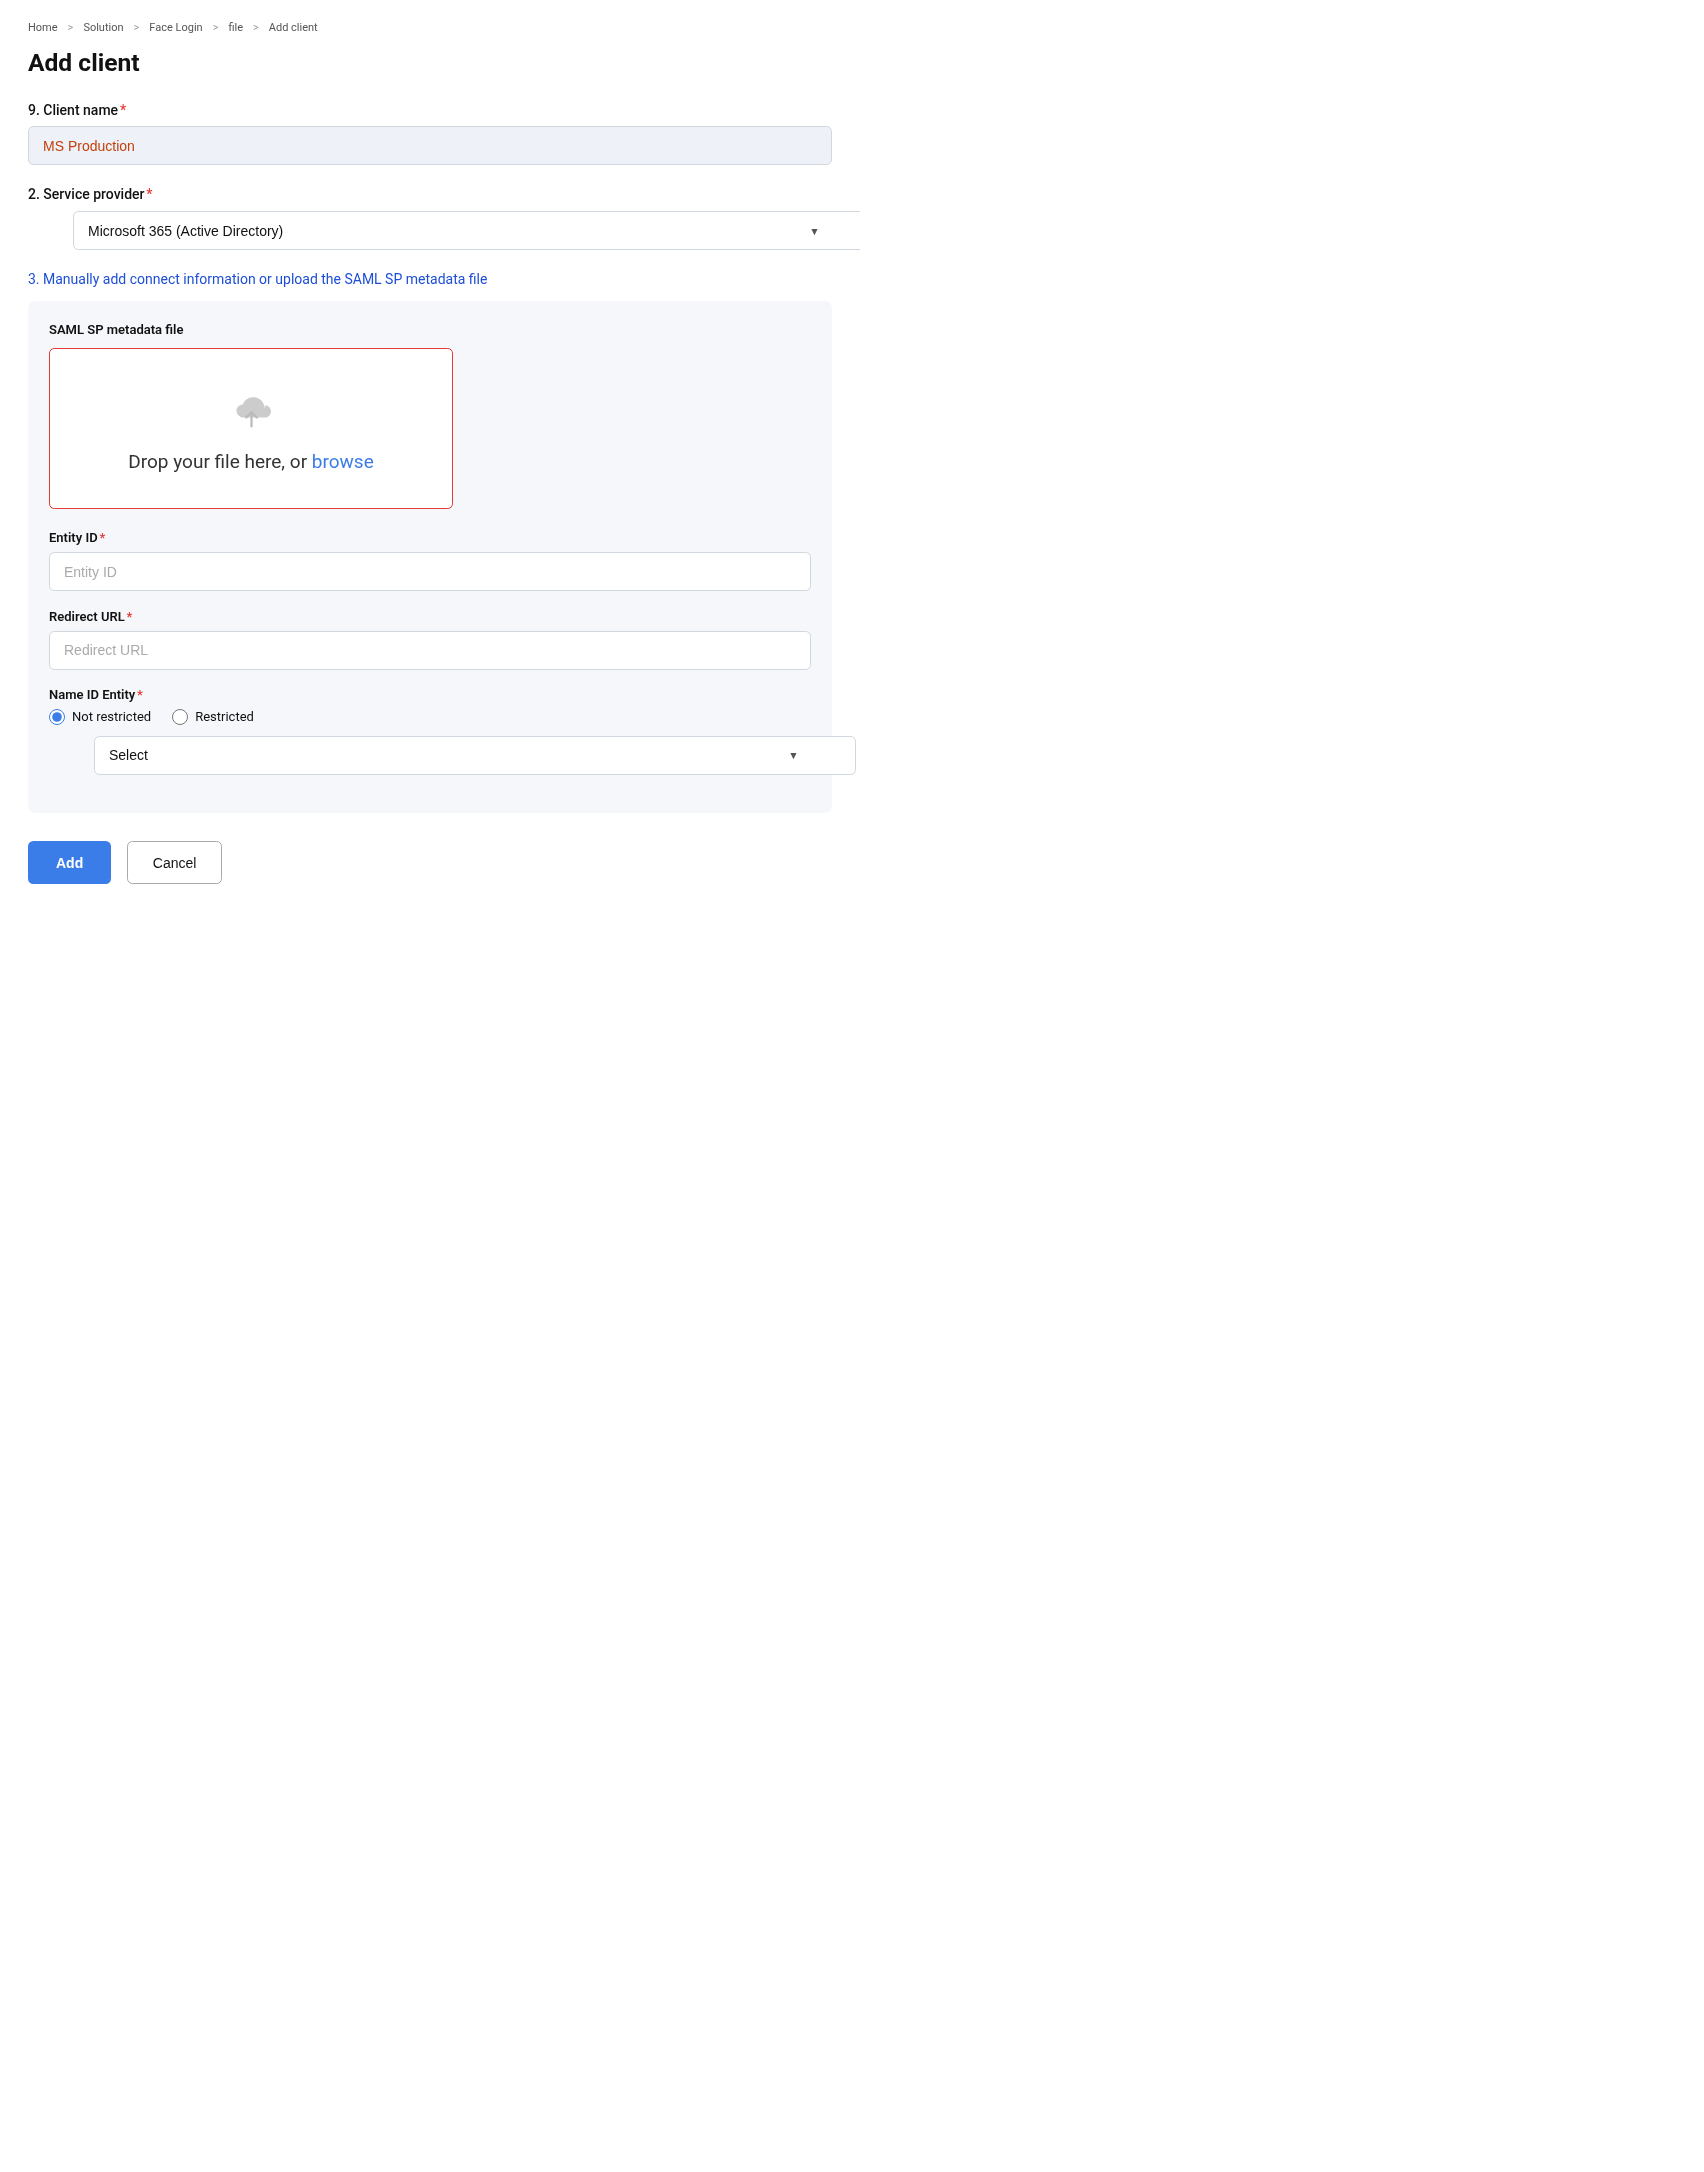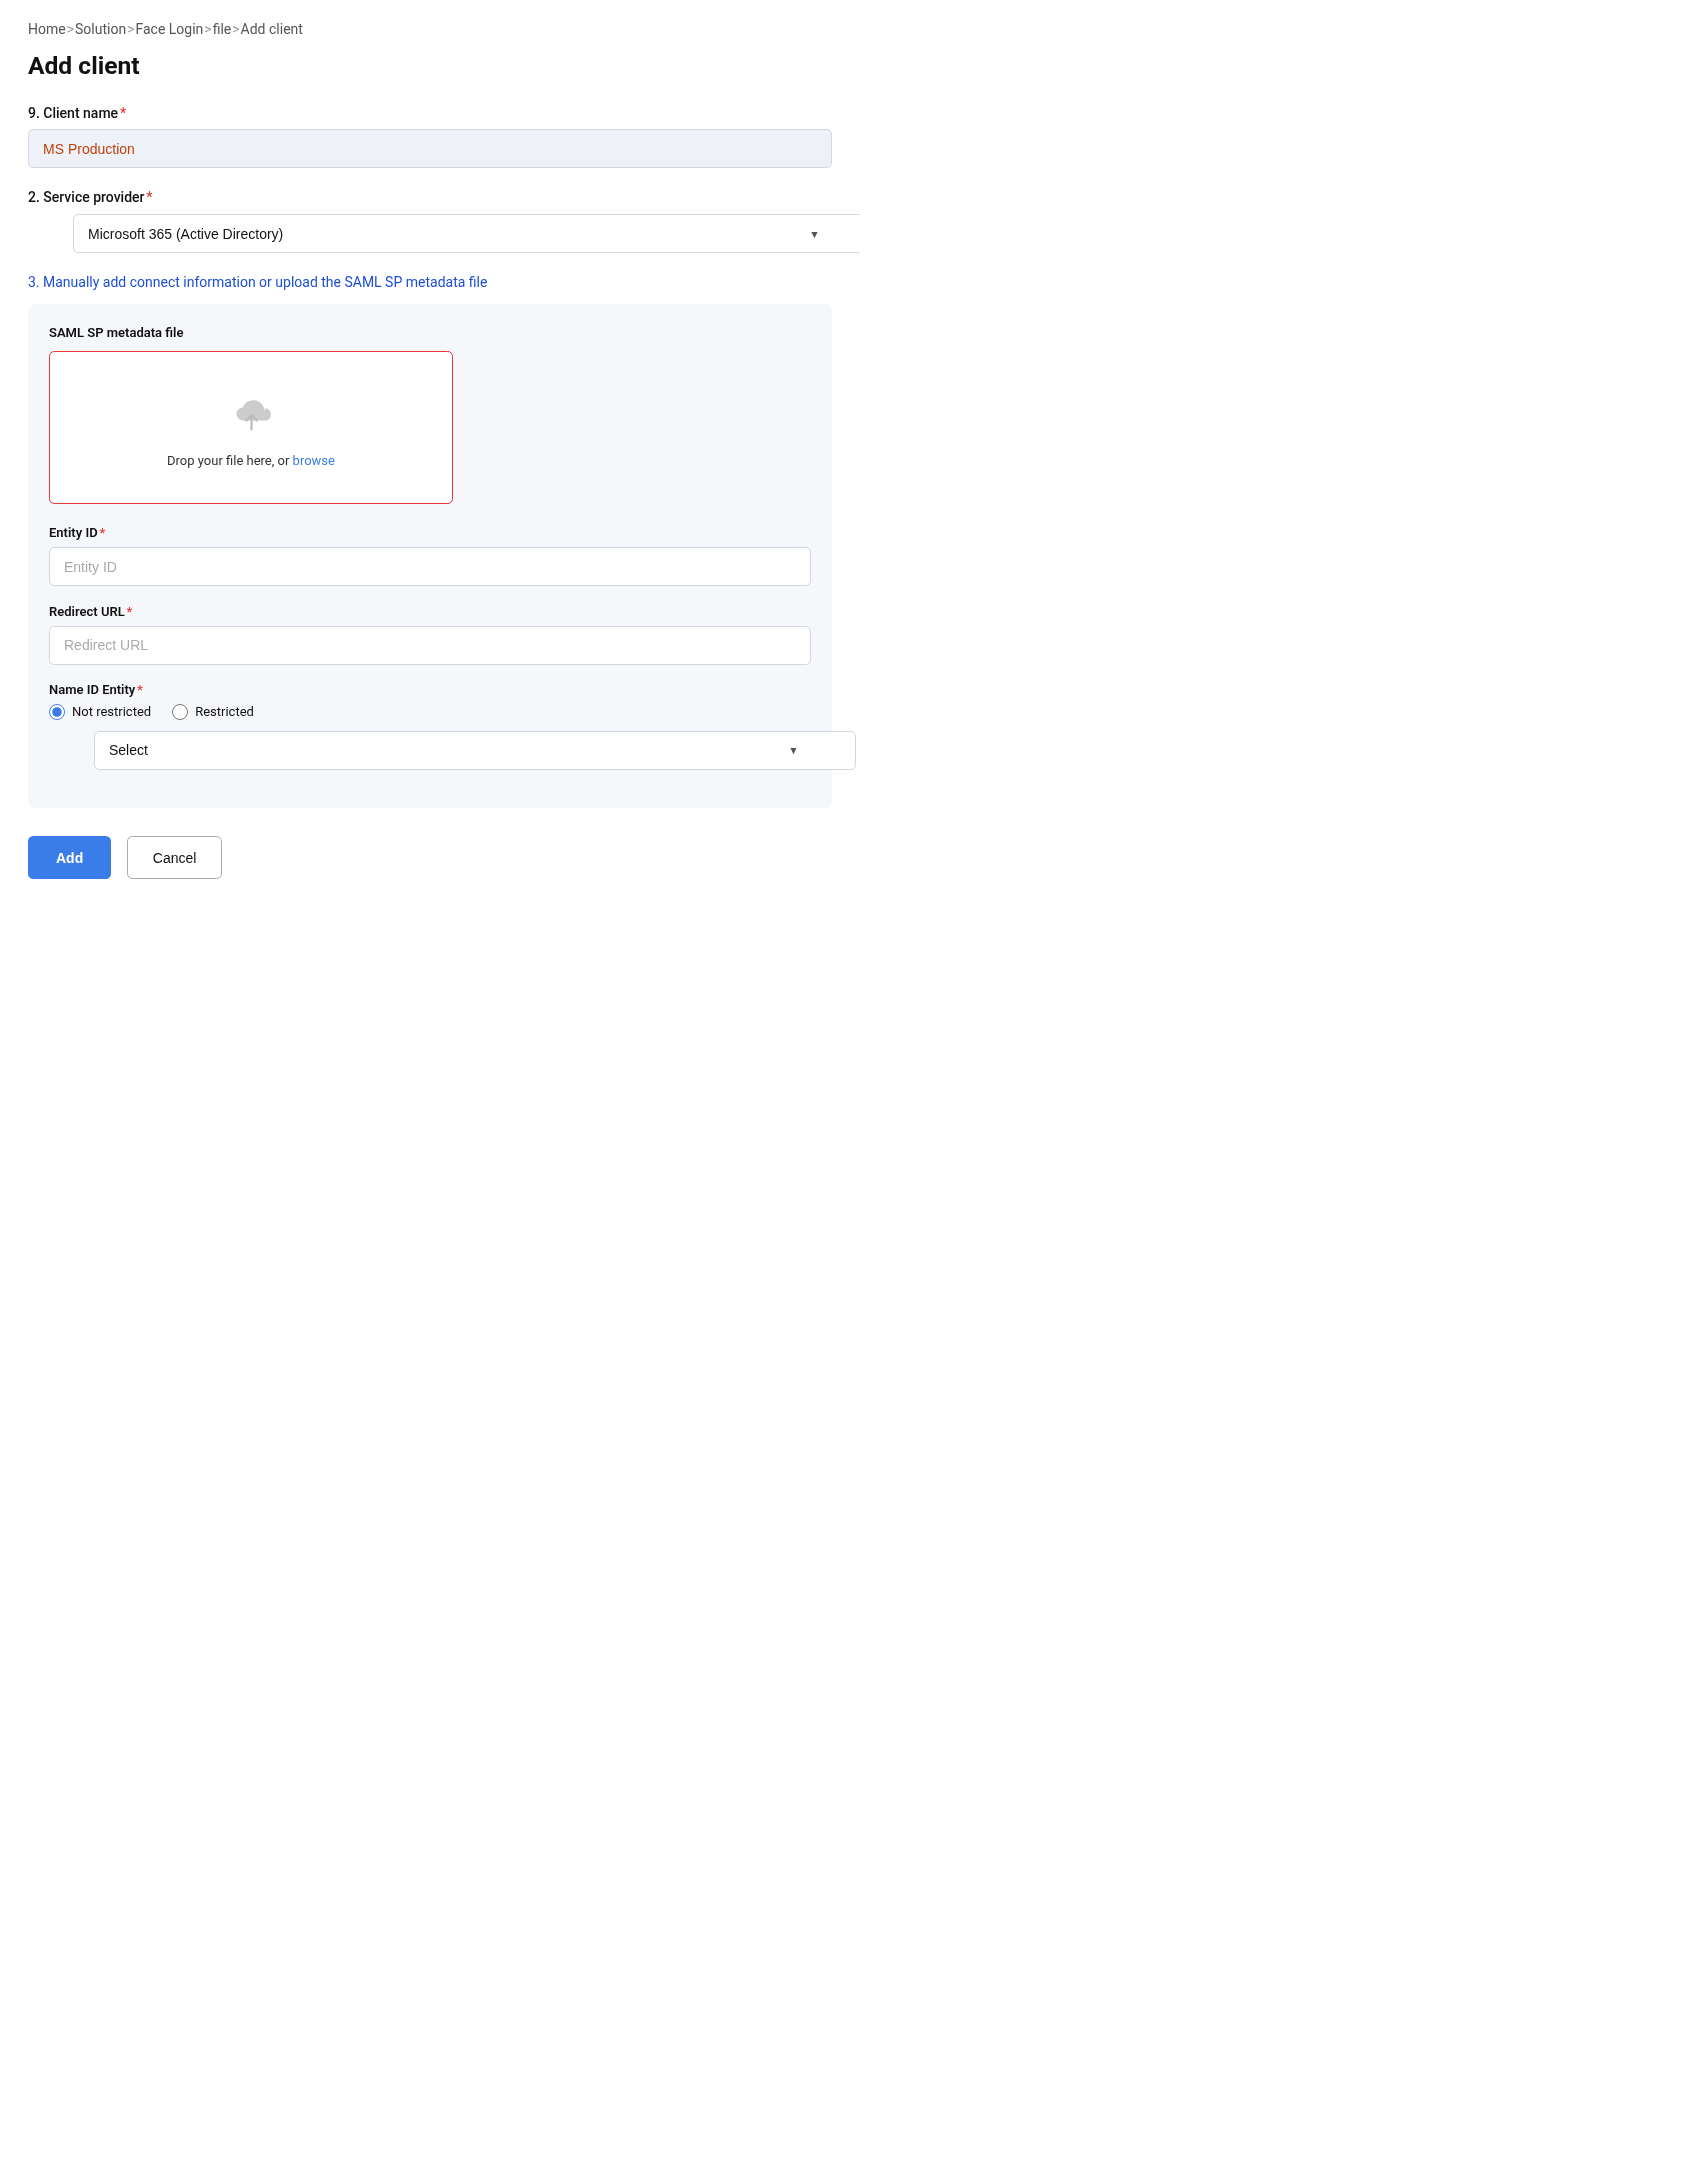--- a/index.html
+++ b/index.html
@@ -13,22 +13,22 @@
       background: #ffffff;
       color: #1a1a1a;
       font-size: 14px;
       padding: 21px 28px;
       max-width: 860px;
     }
 
     .breadcrumb {
       display: flex;
       align-items: center;
-      gap: 1px;
-      font-size: 14px;
+      gap: 10px;
+      font-size: 11px;
       color: #555;
       margin-bottom: 14px;
     }
 
     .breadcrumb span {
       color: #555;
     }
 
     .breadcrumb .separator {
       color: #999;
@@ -135,21 +135,21 @@
       margin-bottom: 10.5px;
       color: #bbb;
     }
 
     .cloud-svg {
       width: 53px;
       height: 53px;
     }
 
     .drop-text {
-      font-size: 13px;
+      font-size: 19px;
       color: #333;
     }
 
     .drop-text .browse-link {
       color: #3b7de8;
       cursor: pointer;
       text-decoration: none;
     }
 
     .field-group {

